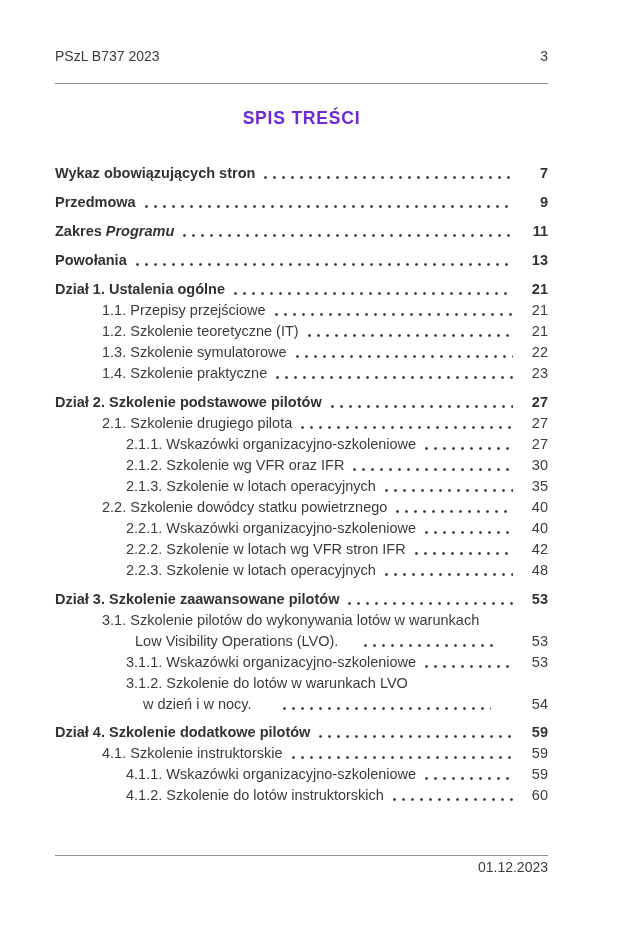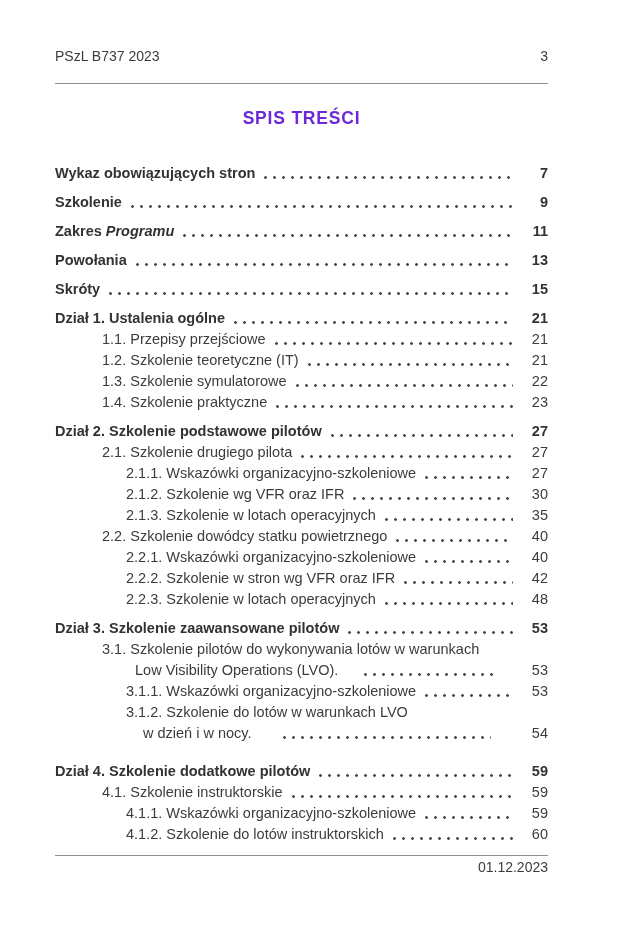--- a/index.html
+++ b/index.html
@@ -39,21 +39,21 @@
   .toc {
     display: block;
   }
   .row {
     display: flex;
     align-items: stretch;
     font-size: 14.5px;
     line-height: 21px;
   }
   .row.group { margin-top: 8px; }
-  .row.gap-large { margin-top: 17px; }
+  .row.gap-large { margin-top: 7px; }
   .toc .row:first-child { margin-top: 14px; }
   .bold { font-weight: bold; color: #333333; }
   .lvl0 { padding-left: 0; }
   .lvl1 { padding-left: 47px; }
   .lvl2 { padding-left: 71px; }
   .c1   { padding-left: 80px; gap: 17px; }
   .c2   { padding-left: 88px; gap: 22px; }
   .label { flex: 0 0 auto; white-space: nowrap; }
   .label .it { font-style: italic; }
   .leader {
@@ -92,40 +92,35 @@
 
   <div class="doc-title">SPIS TREŚCI</div>
 
   <div class="toc" id="toc">
       <div class="row lvl0 bold group">
         <span class="label">Wykaz obowiązujących stron</span>
         <span class="leader"></span>
         <span class="page-num">7</span>
       </div>
       <div class="row lvl0 bold group">
-        <span class="label">Szkolenie</span>
+        <span class="label">Przedmowa</span>
         <span class="leader"></span>
         <span class="page-num">9</span>
       </div>
       <div class="row lvl0 bold group">
         <span class="label"><span>Zakres </span><span class="it">Programu</span></span>
         <span class="leader"></span>
         <span class="page-num">11</span>
       </div>
       <div class="row lvl0 bold group">
         <span class="label">Powołania</span>
         <span class="leader"></span>
         <span class="page-num">13</span>
       </div>
       <div class="row lvl0 bold group">
-        <span class="label">Skróty</span>
-        <span class="leader"></span>
-        <span class="page-num">15</span>
-      </div>
-      <div class="row lvl0 bold group">
         <span class="label">Dział 1. Ustalenia ogólne</span>
         <span class="leader"></span>
         <span class="page-num">21</span>
       </div>
       <div class="row lvl1">
         <span class="label">1.1. Przepisy przejściowe</span>
         <span class="leader"></span>
         <span class="page-num">21</span>
       </div>
       <div class="row lvl1">
@@ -172,21 +167,21 @@
         <span class="label">2.2. Szkolenie dowódcy statku powietrznego</span>
         <span class="leader"></span>
         <span class="page-num">40</span>
       </div>
       <div class="row lvl2">
         <span class="label">2.2.1. Wskazówki organizacyjno-szkoleniowe</span>
         <span class="leader"></span>
         <span class="page-num">40</span>
       </div>
       <div class="row lvl2">
-        <span class="label">2.2.2. Szkolenie w stron wg VFR oraz IFR</span>
+        <span class="label">2.2.2. Szkolenie w lotach wg VFR stron IFR</span>
         <span class="leader"></span>
         <span class="page-num">42</span>
       </div>
       <div class="row lvl2">
         <span class="label">2.2.3. Szkolenie w lotach operacyjnych</span>
         <span class="leader"></span>
         <span class="page-num">48</span>
       </div>
       <div class="row lvl0 bold group">
         <span class="label">Dział 3. Szkolenie zaawansowane pilotów</span>

